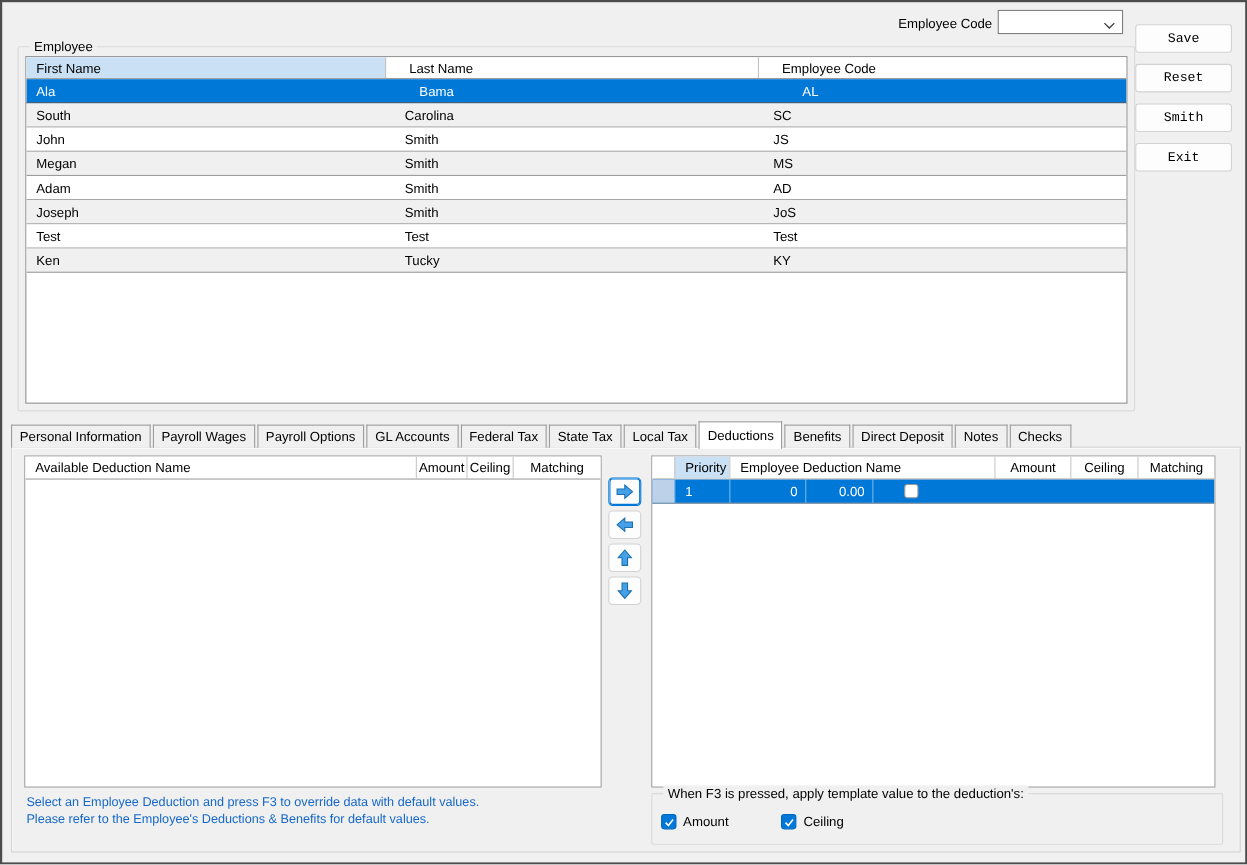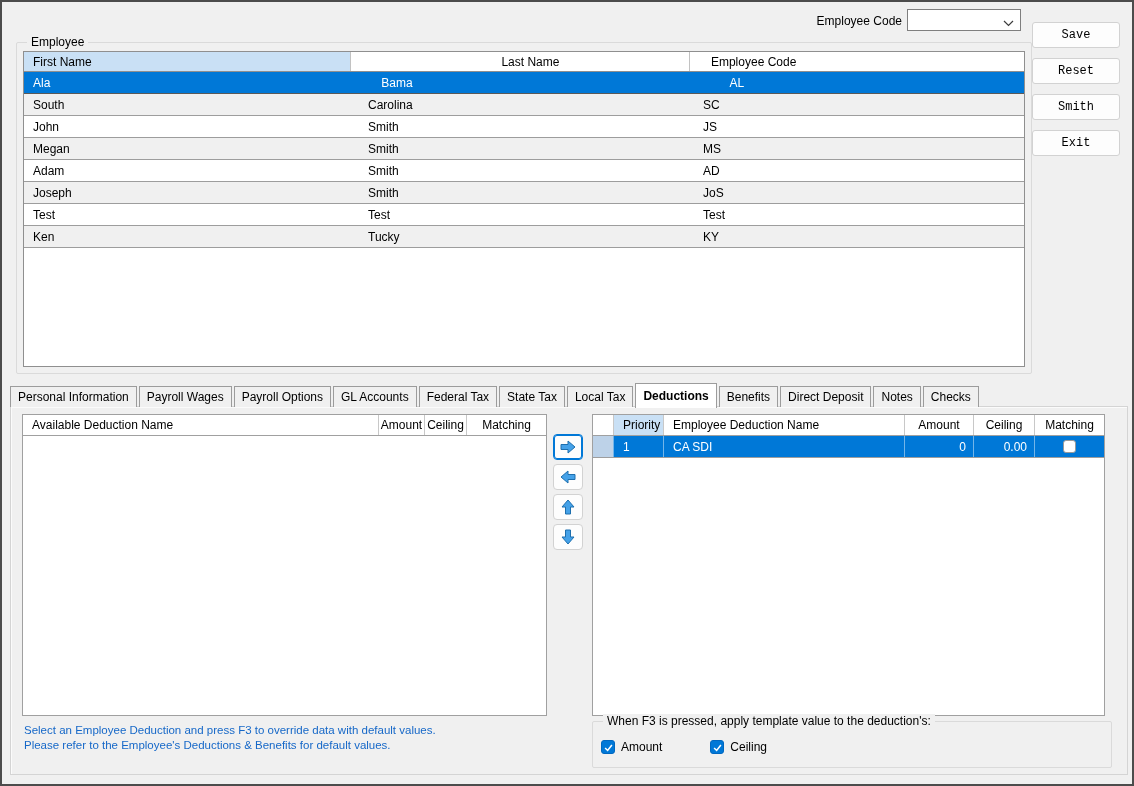--- a/index.html
+++ b/index.html
@@ -25,33 +25,33 @@
   .legend { position:absolute; top:-8px; left:10px; background:#f0f0f0; padding:0 4px;
             white-space:nowrap; line-height:14px; }
 
   
   .employee-group { left:14px; top:40px; width:1016px; height:332px; }
   .emp-table { position:absolute; left:6px; top:8px; width:1002px; height:316px;
                background:#fff; border:1px solid #8f8f8f; overflow:hidden; }
   .emp-header { display:flex; height:20px; border-bottom:1px solid #8f8f8f; background:#fff;gap:12px; }
   .emp-hcell { padding:3px 0 0 9px; border-right:1px solid #c2c2c2; overflow:hidden; white-space:nowrap; }
   .emp-hcell.sorted { background:#c9e0f5; }
-  .emp-hcell.c1 { width:335px; } .emp-hcell.c2 { width:335px;text-align:center; } .emp-hcell.c3 { width:330px; border-right:none; }
+  .emp-hcell.c1 { width:335px; } .emp-hcell.c2 { width:335px; } .emp-hcell.c3 { width:330px; border-right:none; }
   .emp-row { display:flex; height:22px; border-bottom:1px solid #9d9d9d; background:#fff; }
   .emp-row.alt { background:#f0f0f0; }
   .emp-row.selected { background:#0078d7; color:#fff; border-bottom-color:#5a5a5a;gap:40px; }
   .emp-cell { padding:4px 0 0 9px; overflow:hidden; white-space:nowrap; }
   .emp-cell.c1 { width:335px; } .emp-cell.c2 { width:335px; } .emp-cell.c3 { width:330px; }
 
   
   .tabstrip { position:absolute; left:8px; top:384px; height:21px; display:flex; align-items:flex-end; z-index:3; }
   .tab { height:21px; padding:3px 7px 0 7px; background:#f0f0f0; border:1px solid #9c9c9c;
          border-bottom:none; margin-right:2px; white-space:nowrap; cursor:default; }
   .tab.active { background:#fff; height:25px; padding-top:5px; margin-top:-4px; margin-bottom:-1px;
-                position:relative; z-index:4;font-weight:bold; }
+                position:relative; z-index:4; }
   .tabpage { position:absolute; left:8px; top:404px; width:1118px; height:369px; background:#f0f0f0;
              border:1px solid #d4d4d4; box-shadow: inset 1px 1px 0 #fbfbfb; }
 
   
   .list-table { position:absolute; background:#fff; border:1px solid #a0a0a0; overflow:hidden; }
   .available-table { left:20px; top:412px; width:525px; height:302px; }
   .lt-header { display:flex; height:21px; border-bottom:1px solid #a0a0a0; background:#fff; }
   .lt-hcell { padding:3px 0 0 0; text-align:center; border-left:1px solid #c8c8c8;
               overflow:hidden; white-space:nowrap; }
   .lt-hcell:first-child { border-left:none; }
@@ -232,21 +232,20 @@
       <div class="lt-hcell priority">Priority</div>
       <div class="lt-hcell name">Employee Deduction Name</div>
       <div class="lt-hcell amount">Amount</div>
       <div class="lt-hcell ceiling">Ceiling</div>
       <div class="lt-hcell matching">Matching</div>
     </div>
     <div>
         <div class="ded-row selected">
       <div class="ded-cell sel"></div>
       <div class="ded-cell priority">1</div>
-      <div class="ded-cell name">CA SDI</div>
       <div class="ded-cell amount">0</div>
       <div class="ded-cell ceiling">0.00</div>
       <div class="ded-cell matching">
         <span class="grid-checkbox"></span>
       </div>
     </div>
       </div>
   </div>
 
   <div class="hint">

